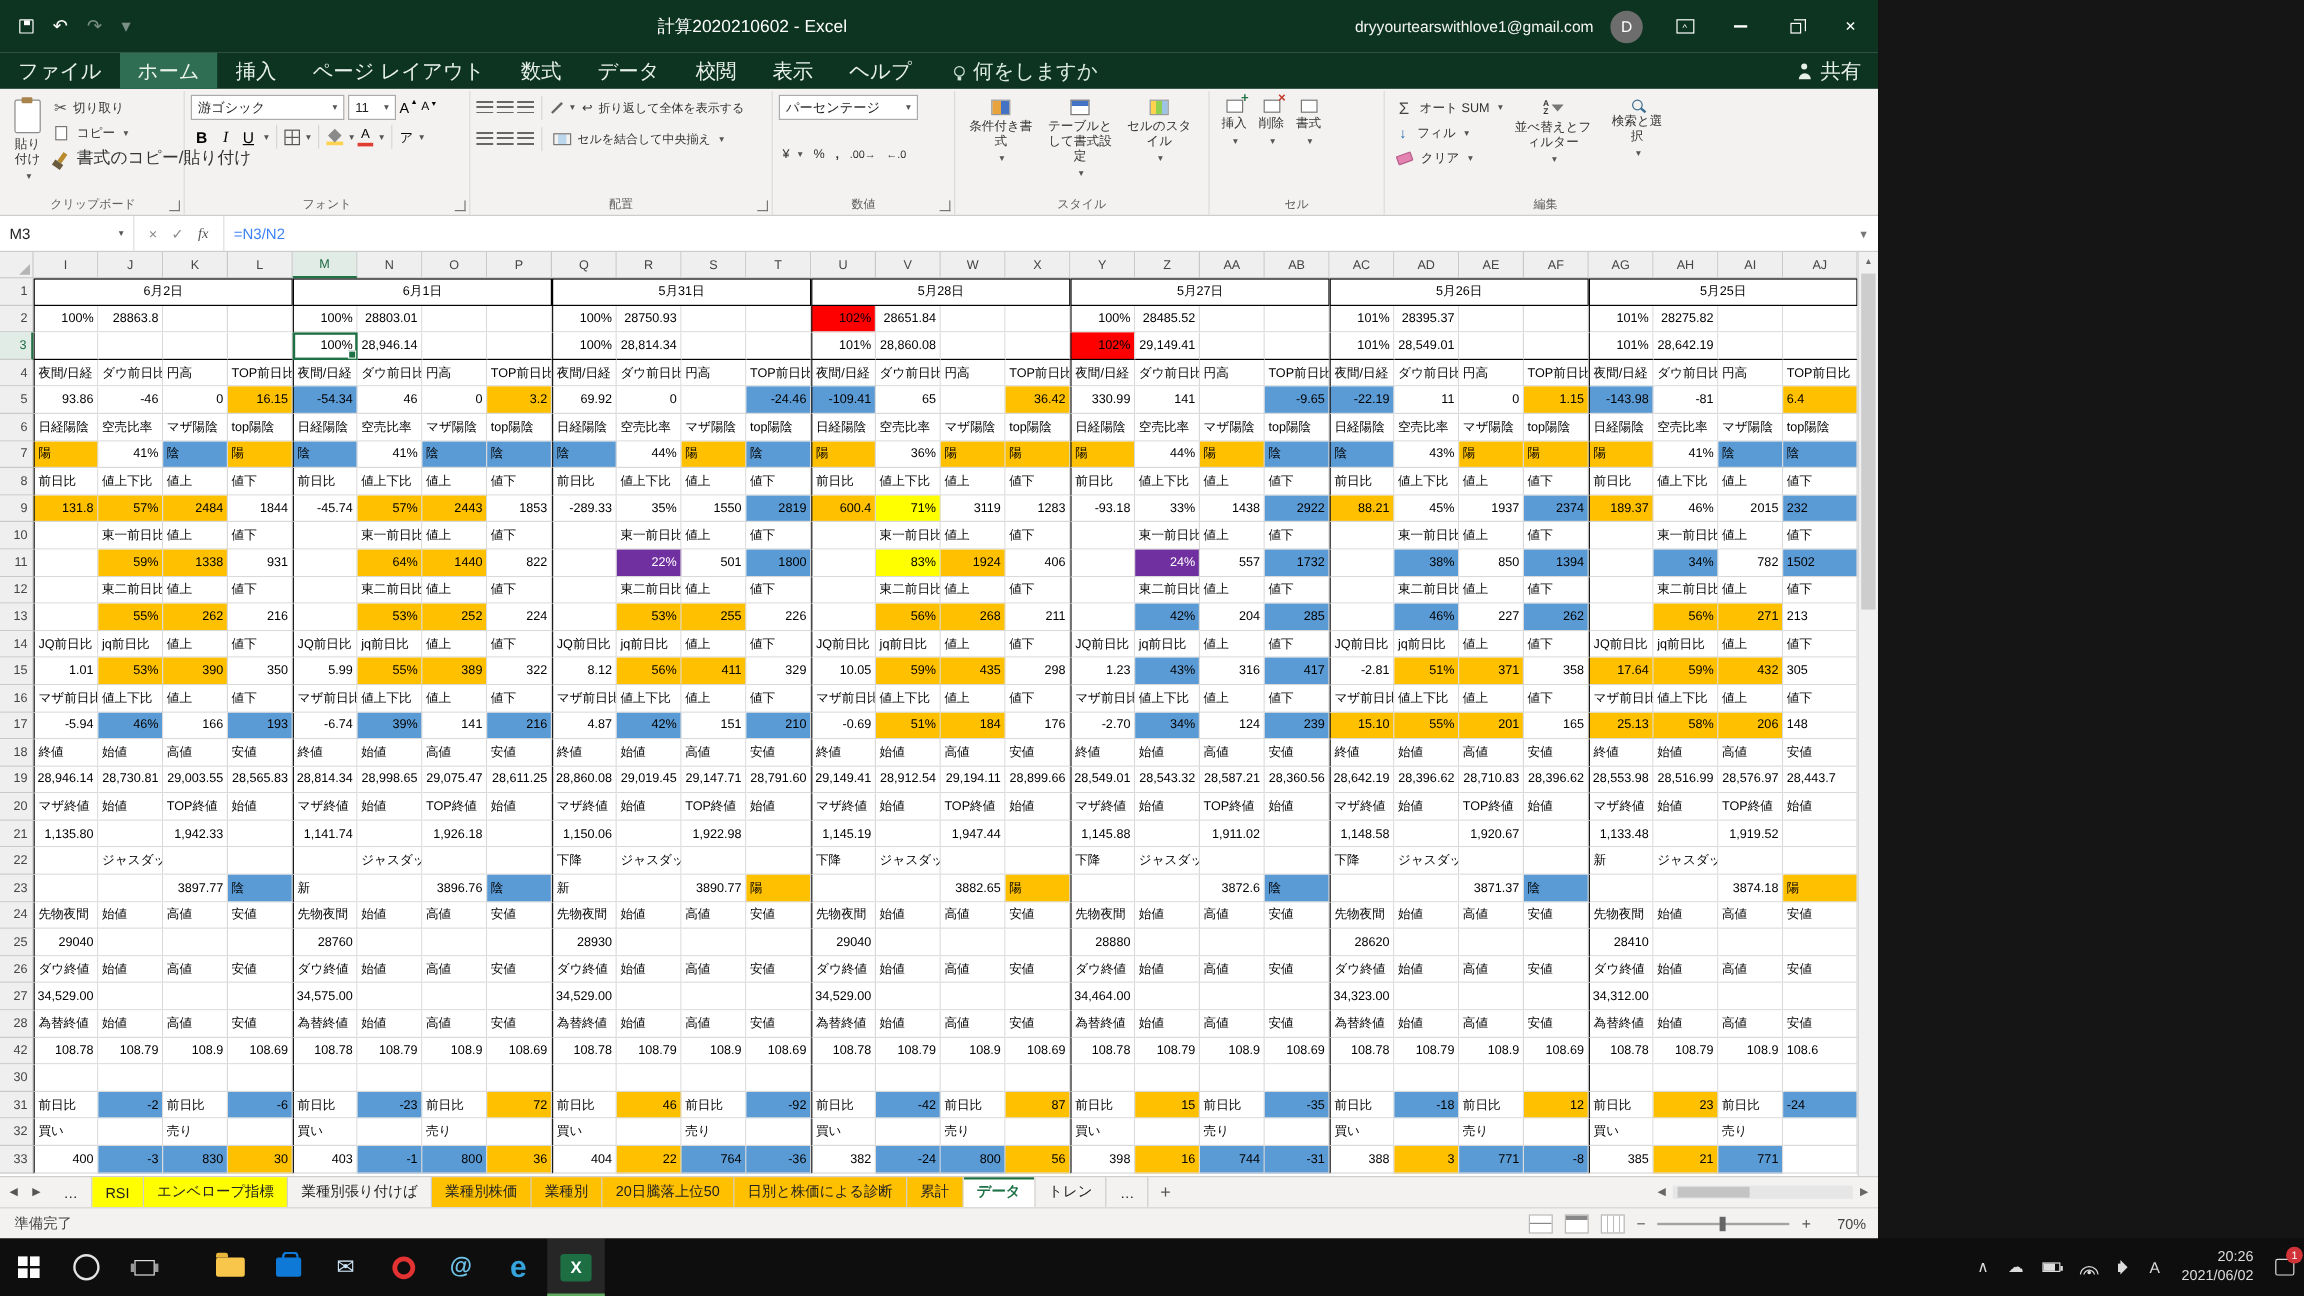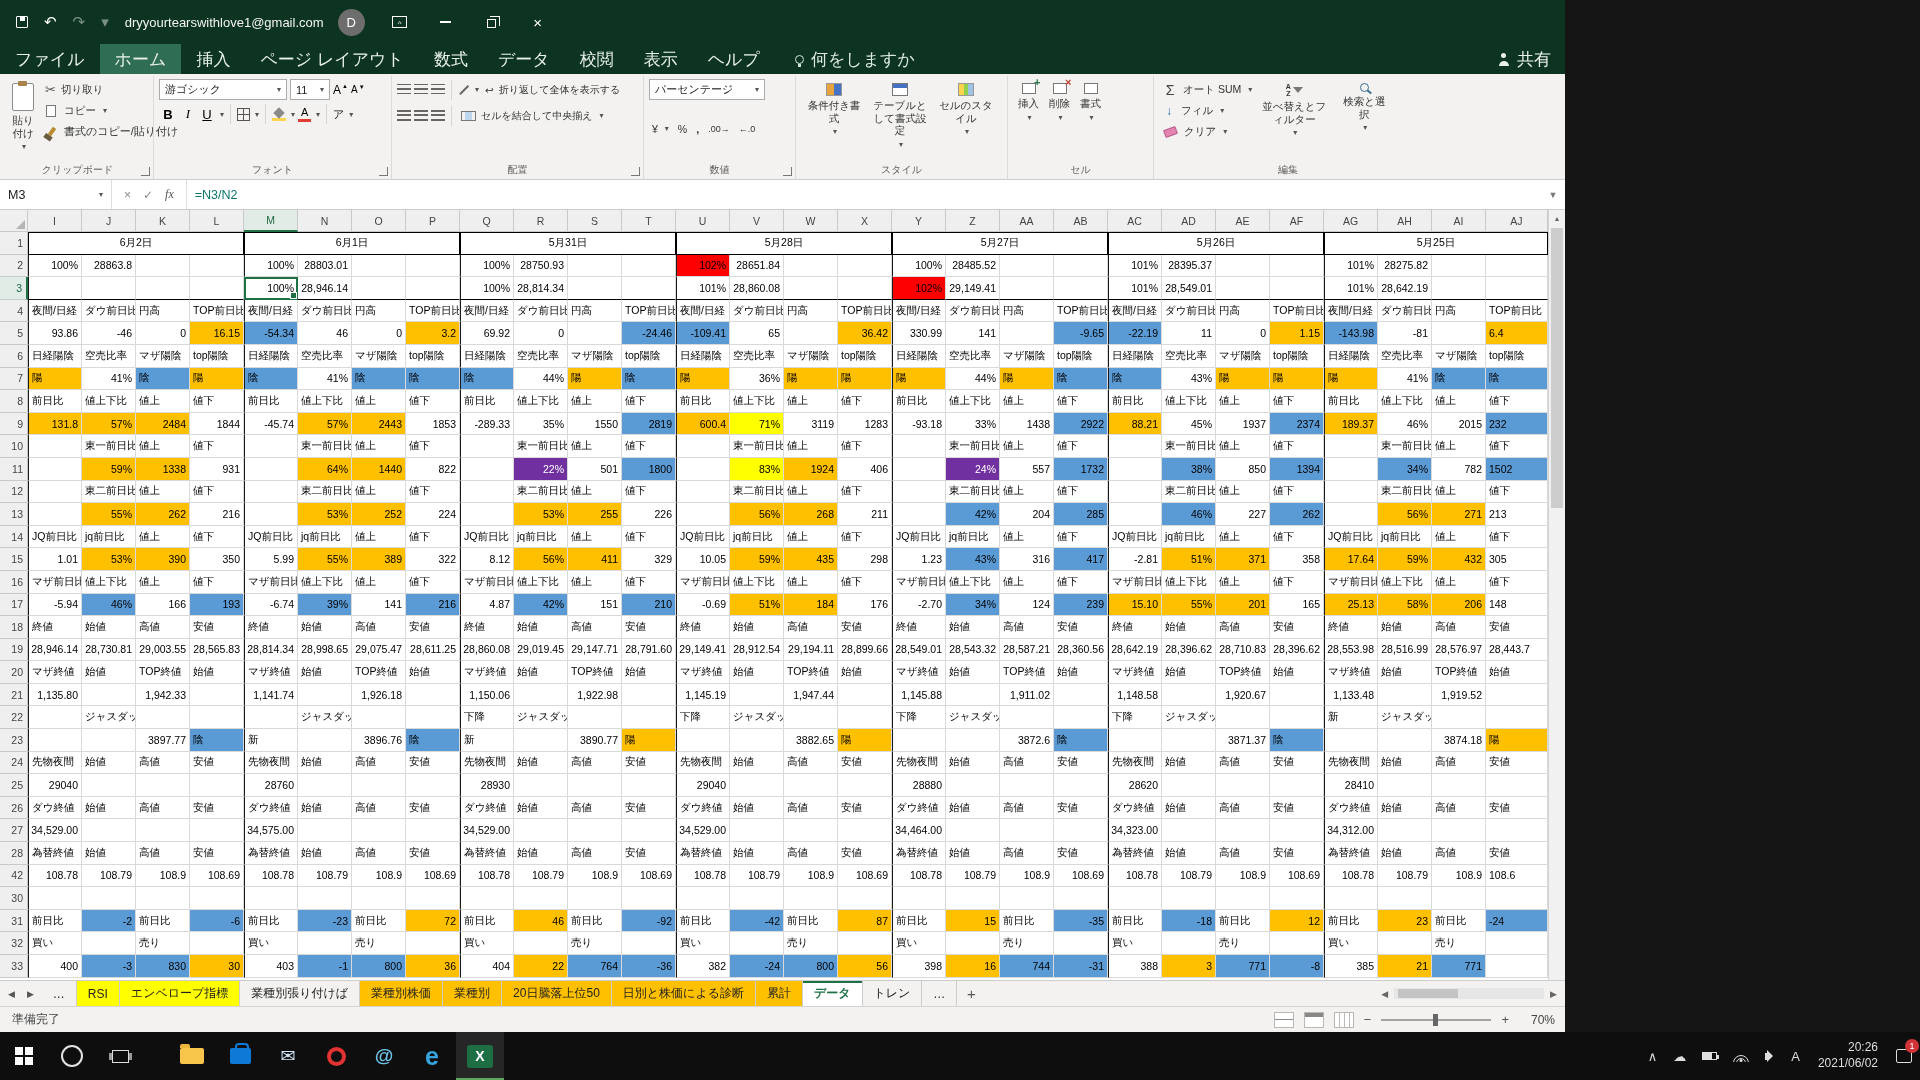--- a/index.html
+++ b/index.html
@@ -86,21 +86,21 @@
   .stylebtns{display:flex;}
   .stylebtns .bigbtn{width:66px;}
   .num2{display:flex;align-items:center;gap:1px;font-size:9px;border:1px solid transparent;padding:1px 2px;color:#333;}
 
   
   .fbar{height:30px;background:#fff;display:flex;align-items:stretch;border-bottom:1px solid #cfcdcb;flex:0 0 auto;}
   .namebox{width:112px;display:flex;align-items:center;padding:0 8px;font-size:12.5px;border-right:1px solid #e0dedc;color:#222;}
   .namebox .dd{margin-left:auto;}
   .fxbtns{display:flex;align-items:center;gap:12px;padding:0 12px;color:#888;border-right:1px solid #e0dedc;font-size:12px;}
   .fxbtns .fx{font-style:italic;font-family:"Liberation Serif",serif;color:#555;}
-  .fxinput{flex:1;display:flex;align-items:center;padding:0 8px;font-size:12.5px;color:#0f766e;}
+  .fxinput{flex:1;display:flex;align-items:center;padding:0 8px;font-size:12.5px;color:#3b82f6;}
   .fbar-exp{width:24px;display:flex;align-items:center;justify-content:center;color:#777;font-size:9px;}
 
   
   .gridwrap{position:relative;flex:1;background:#fff;overflow:hidden;}
   #grid{display:grid;grid-template-columns:28px repeat(27,54px) 62px;grid-template-rows:22px repeat(33,22.6px);width:1548px;}
   .gh{background:#efefef;border-right:1px solid #c9c9c9;border-bottom:1px solid #c9c9c9;font-size:10.5px;color:#444;display:flex;align-items:center;justify-content:center;overflow:hidden;}
   .gh.rh{justify-content:flex-end;padding-right:4px;}
   .gh.hl{background:#e2ece6;color:#1e6a43;}
   .gh.ch.hl{border-bottom:2px solid #217346;}
   .gh.rh.hl{border-right:2px solid #217346;}
@@ -193,20 +193,21 @@
 
     <div class="titlebar">
       <div class="qat">
         <span class="qbtn">
             <span class="i-save"></span>
           </span>
         <span class="qbtn">↶</span>
         <span class="qbtn dim">↷</span>
         <span class="qbtn dim">▾</span>
       </div>
+      <div class="ttl">計算2020210602  -  Excel</div>
       <div class="tb-right">
         <span class="account">dryyourtearswithlove1@gmail.com</span>
         <span class="avatar">D</span>
         <span class="tbbtn">
             <span class="i-ribopt">^</span>
           </span>
         <span class="tbbtn">
             <span class="i-min"></span>
           </span>
         <span class="tbbtn">
@@ -252,21 +253,21 @@
                 <span class="i-cut">✂</span>
                 <span>切り取り</span>
               </div>
             <div class="sbtn">
                 <span class="i-copy"></span>
                 <span>コピー</span>
                 <span class="dd">▾</span>
               </div>
             <div class="sbtn">
                 <span class="i-brush"></span>
-                <span style="font-size:11px">書式のコピー/貼り付け</span>
+                <span style="font-size:14px">書式のコピー/貼り付け</span>
               </div>
           </div>
         </div>
         <div class="rg-label">クリップボード</div>
         <span class="launcher"></span>
       </div>
 
       <div class="rg" style="width:238px">
         <div class="rrow" style="margin-bottom:4px;">
           <div class="inputbox" style="width:128px">

